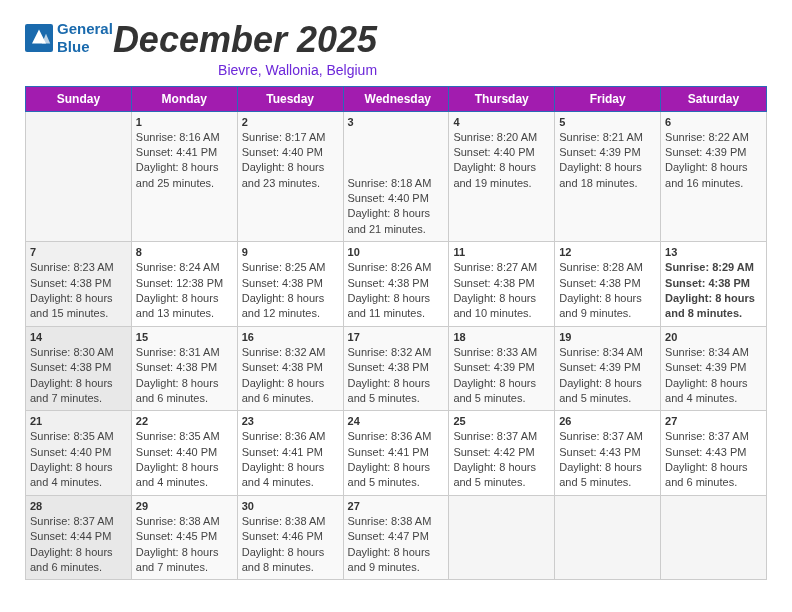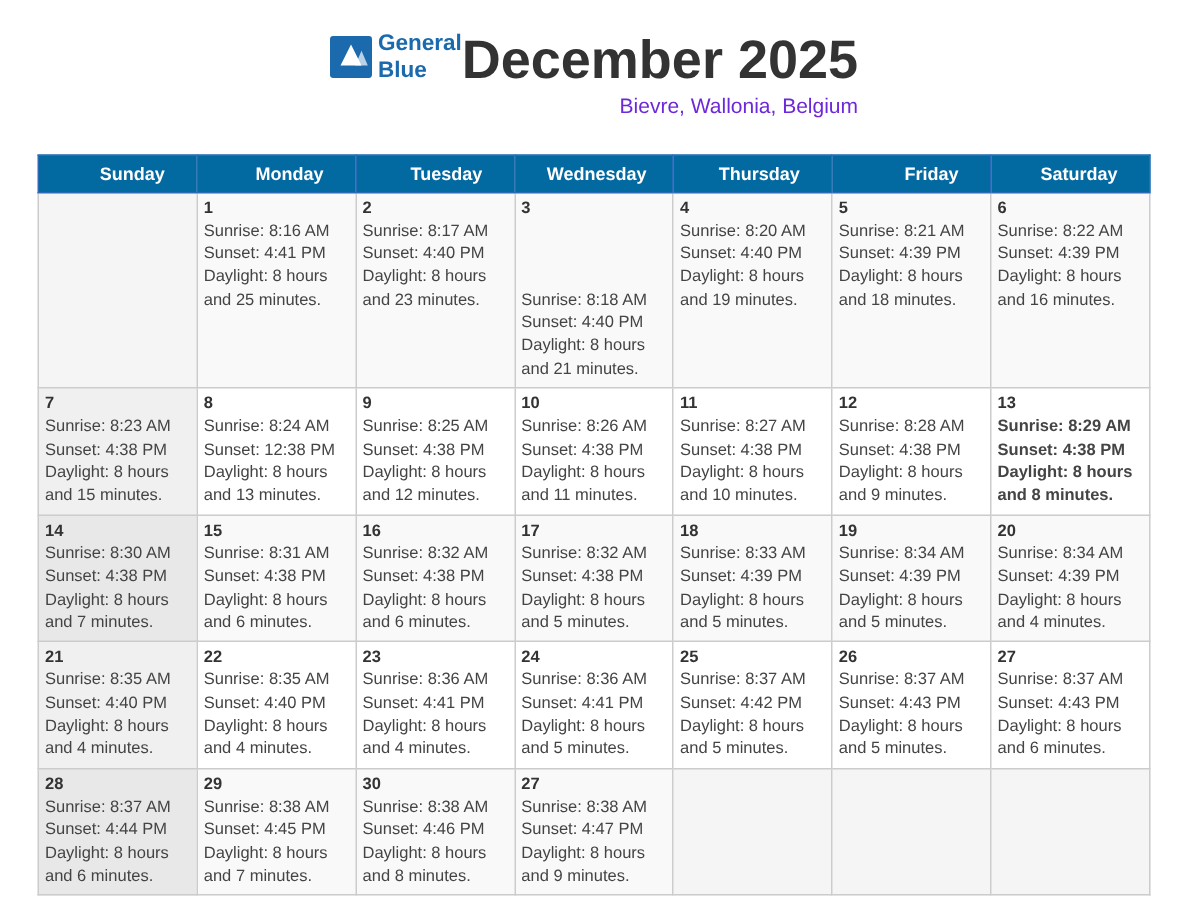--- a/index.html
+++ b/index.html
@@ -10,59 +10,60 @@
       background: #fff;
       overflow: hidden;
     }
     .page {
       width: 792px;
       height: 612px;
       padding: 20px 25px 15px 25px;
     }
     .header {
       display: flex;
-      justify-content: center;
+      justify-content: flex-start;
       align-items: flex-start;
-      margin-bottom: 25px;
+      margin-bottom: 8px;
     }
     .logo {
       display: flex;
       align-items: center;
     }
     .logo-icon {
       width: 28px;
       height: 28px;
       margin-right: 4px;
     }
     .title-block {
       text-align: right;
     }
     .month-title {
       font-size: 36px;
       font-weight: bold;
       color: #333;
       line-height: 1.1;
+      font-style: italic;
     }
     .location {
       font-size: 14px;
       color: #6d28d9;
       margin-top: 2px;
     }
     table {
       width: 100%;
       border-collapse: collapse;
       table-layout: fixed;
     }
     thead tr th {
-      background-color: #0369a1;
+      background-color: #a21caf;
       color: #fff;
       font-size: 12px;
       font-weight: bold;
       padding: 5px 21px;
-      text-align: right;
+      text-align: center;
       border: 1px solid #2a6ab7;
     }
     tbody tr td {
       border: 1px solid #ccc;
       vertical-align: top;
       padding: 4px 4px 4px 4px;
       font-size: 9.5px;
       color: #333;
       height: 78px;
       background: #fff;

